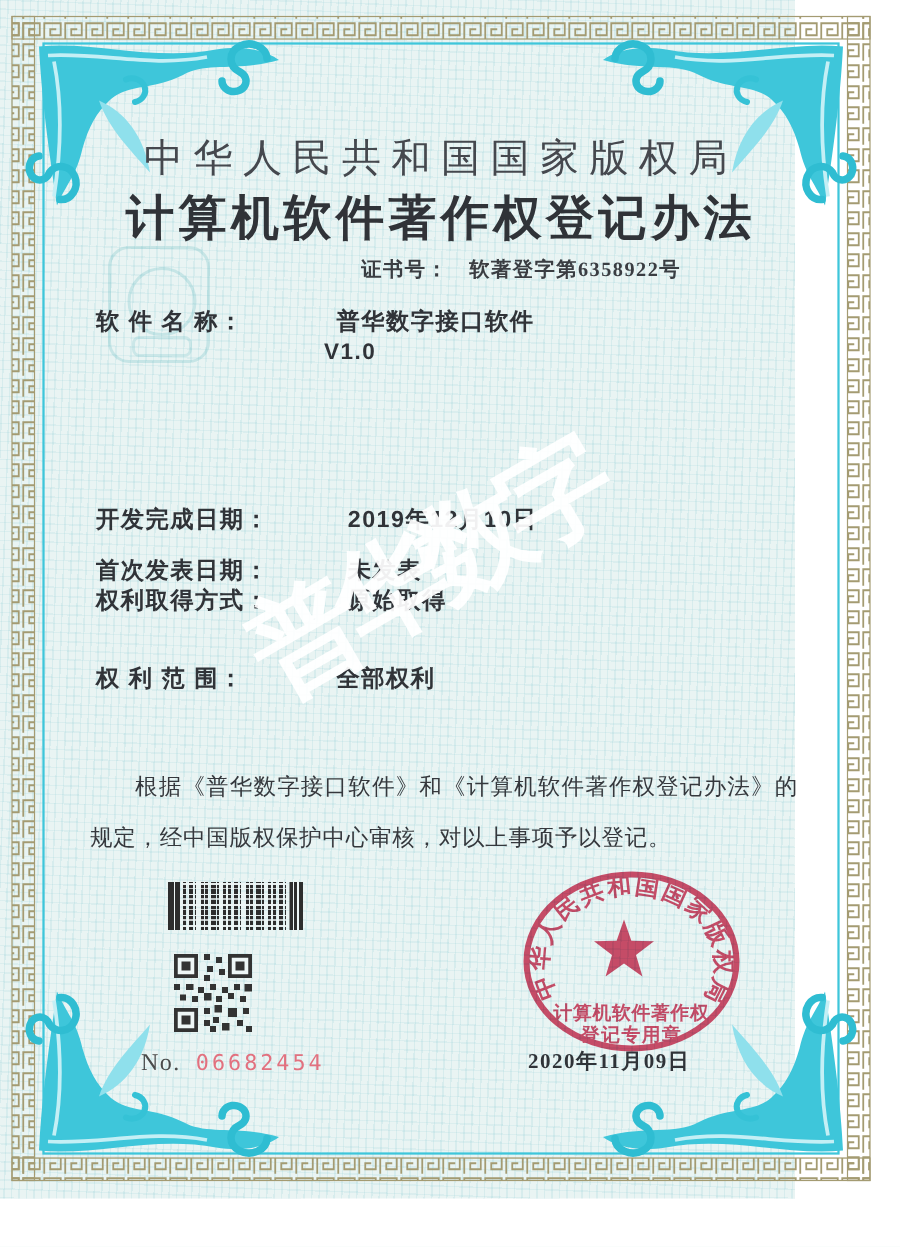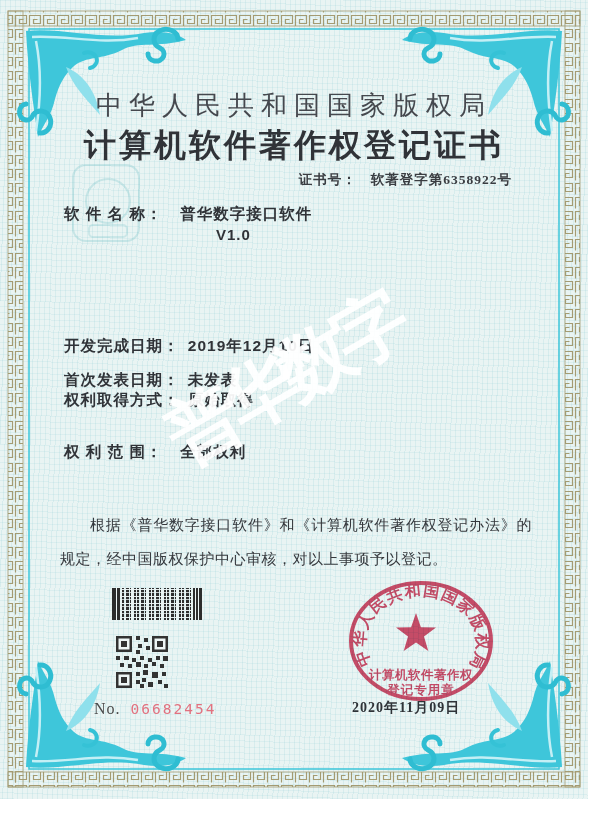--- a/index.html
+++ b/index.html
@@ -3,21 +3,21 @@
 <meta charset="utf-8">
 <style>
   :root{
     --seal-red:#d5405f; --accent-cyan:#3ec6da; --border-olive:#a49b72;
     --serial-pink:#e2717f; --paper-blue:#e9f4f3; --ink:#33363b;
   }
   *{margin:0;padding:0;box-sizing:border-box;}
   body{width:600px;height:831px;background:#ffffff;position:relative;overflow:hidden;
        font-family:"Liberation Serif", serif;}
   .certificate{
-    position:absolute;left:0;top:0;width:588px;height:799px;
+    position:absolute;left:0;top:0;width:530px;height:799px;
     background-color:var(--paper-blue);
     background-image:
       repeating-linear-gradient(92deg, rgba(120,195,205,0.16) 0 1px, transparent 1px 5px),
       repeating-linear-gradient(2deg, rgba(120,195,205,0.13) 0 1px, transparent 1px 6px);
   }
   .frame{position:absolute;left:0;top:0;z-index:1;}
   .emboss{
     position:absolute;left:72px;top:164px;width:68px;height:78px;z-index:1;
     border:2px solid rgba(110,190,195,0.35);border-radius:14px;opacity:.8;
   }
@@ -38,21 +38,21 @@
     font-size:32px;letter-spacing:3px;font-weight:700;color:#303338;
   }
   .cert-no{
     position:absolute;top:171px;right:76px;z-index:2;
     font-size:13.5px;font-weight:700;color:#3a3d42;letter-spacing:1px;text-align:center;
   }
   .cert-no .lbl{margin-right:14px;}
   .row{position:absolute;left:64px;z-index:2;font-size:15.5px;font-weight:700;
        color:#303338;font-family:"Liberation Sans", sans-serif;}
   .row .lbl{display:inline-block;min-width:108px;letter-spacing:1px;}
-  .row .val{margin-left:4px;letter-spacing:1px;}
+  .row .val{margin-left:4px;letter-spacing:1px;padding-left:44px;}
   .val-line2{position:absolute;left:176px;z-index:2;font-size:15px;font-weight:700;
        color:#303338;font-family:"Liberation Sans", sans-serif;letter-spacing:1px;margin-left:40px;}
   .statement{
     position:absolute;left:60px;top:508px;width:472px;z-index:2;
     font-size:15px;line-height:34px;color:#35383d;text-indent:2em;
     text-align:justify;letter-spacing:0.5px;
   }
   .watermark{
     position:absolute;left:168px;top:388px;width:380px;height:78px;z-index:5;
     font-size:74px;line-height:74px;font-weight:700;letter-spacing:-10px;
@@ -116,21 +116,21 @@
 
     <use href="#flourish" transform="translate(26,27)"></use>
     <use href="#flourish" transform="translate(562,27) scale(-1,1)"></use>
     <use href="#flourish" transform="translate(26,771) scale(1,-1)"></use>
     <use href="#flourish" transform="translate(562,771) scale(-1,-1)"></use>
   </svg>
 
   <div class="emboss"></div>
 
   <div class="authority">中华人民共和国国家版权局</div>
-  <div class="cert-title">计算机软件著作权登记证书</div>
+  <div class="cert-title">计算机软件著作权登记办法</div>
   <div class="cert-no">
     <span class="lbl">证书号：</span><span class="num">软著登字第6358922号</span>
   </div>
 
   <div class="row" style="top:204px">
     <span class="lbl">软 件 名 称：</span>
     <span class="val">普华数字接口软件</span>
   </div>
   <div class="val-line2" style="top:226px">V1.0</div>
 

